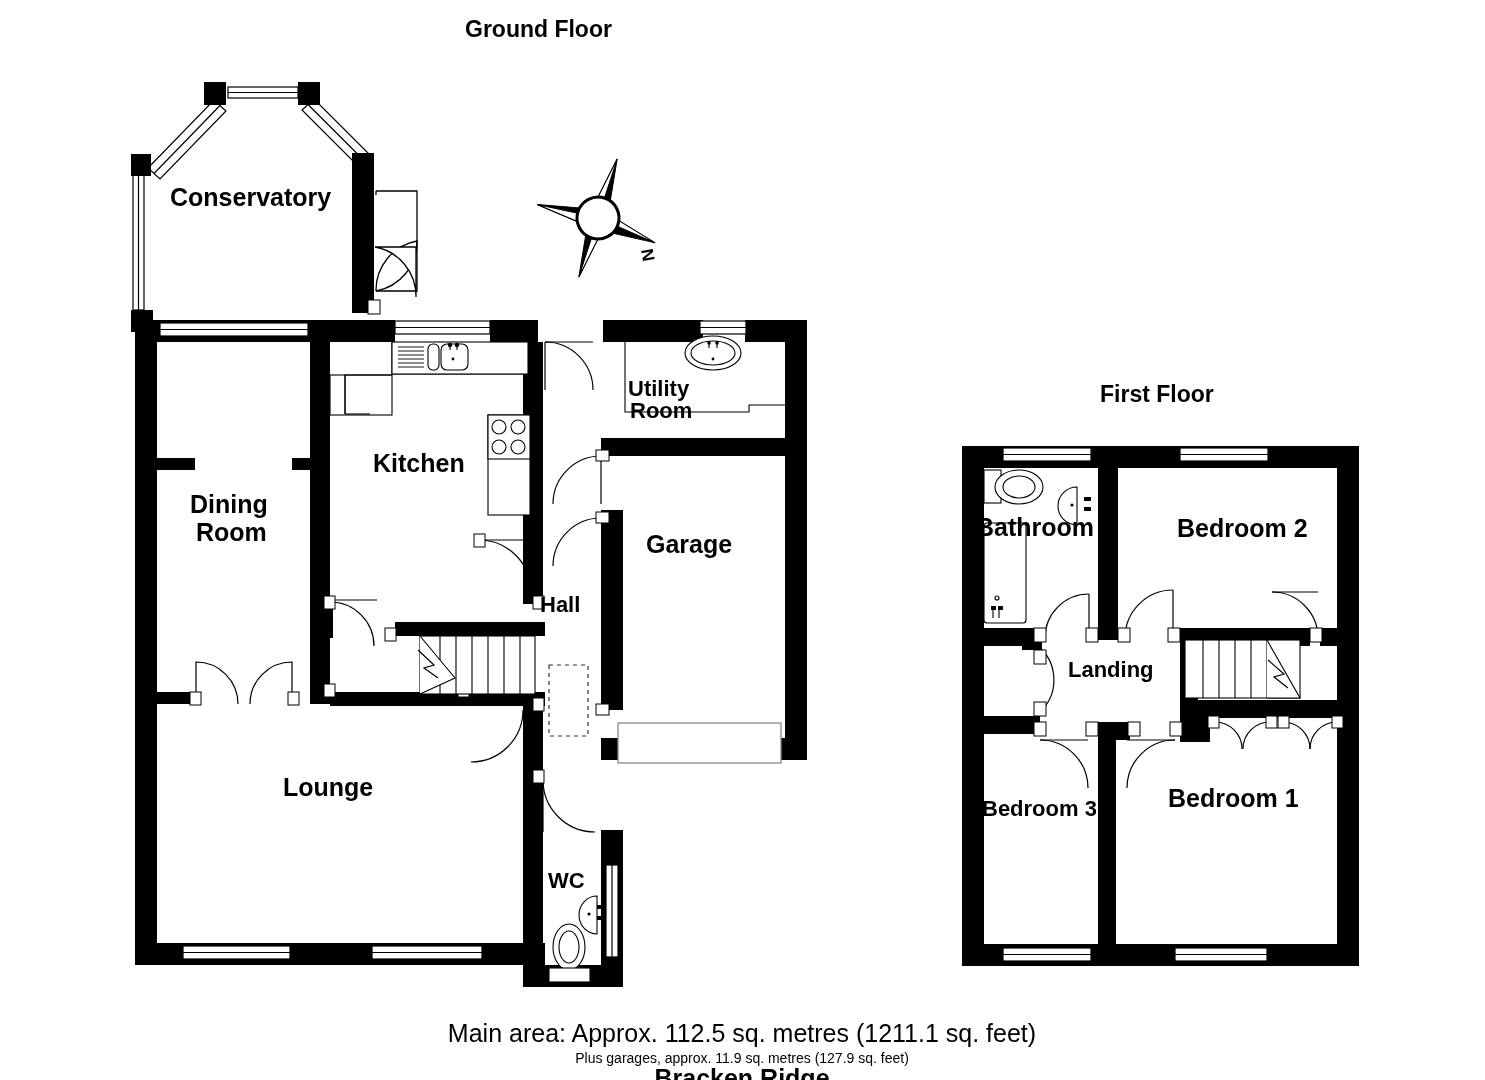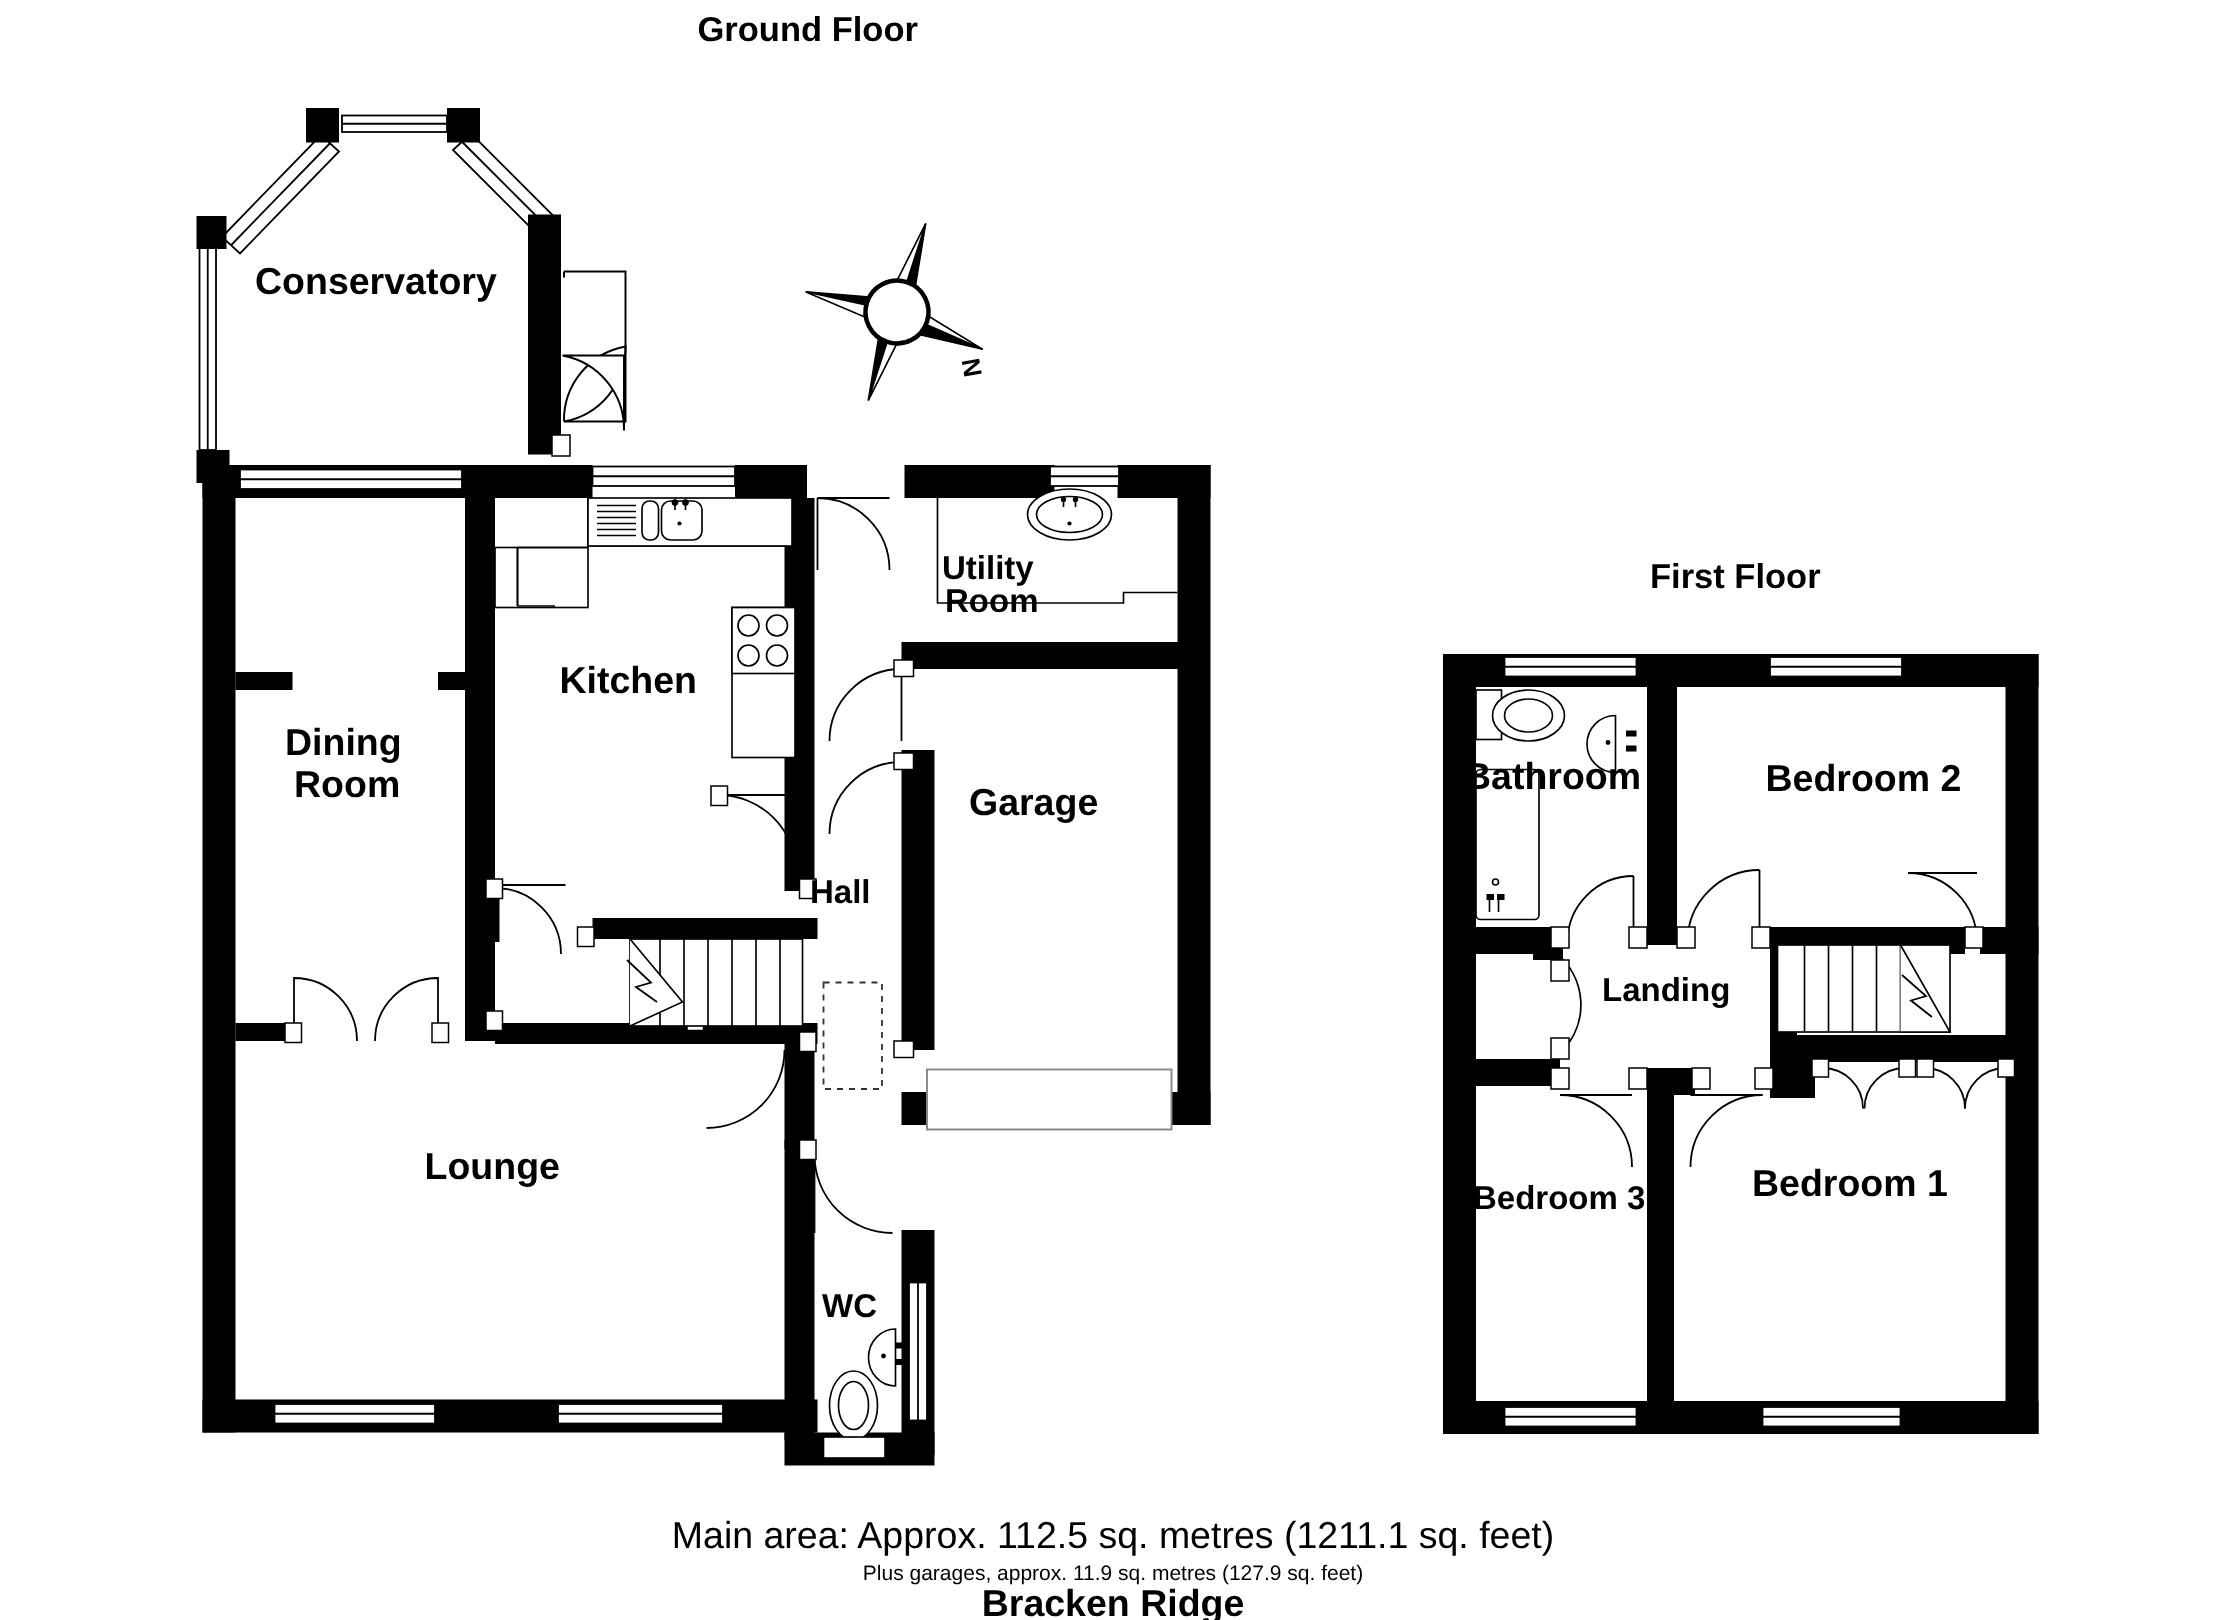--- a/index.html
+++ b/index.html
@@ -11,21 +11,21 @@
   body {
     width: 1485px;
     height: 1080px;
     position: relative;
     font-family: "Liberation Sans", sans-serif;
     color: #000000;
     overflow: hidden;
   }
   #plan-root {
     position: absolute;
-    left: 0; top: 0;
+    left: 0; top: 10px;
     width: 1485px;
     height: 887px;
     text-align: center;
   }
   svg.plan-svg {
     position: absolute;
     left: 0; top: 0;
     width: 1485px;
     height: 1080px;
     display: block;

